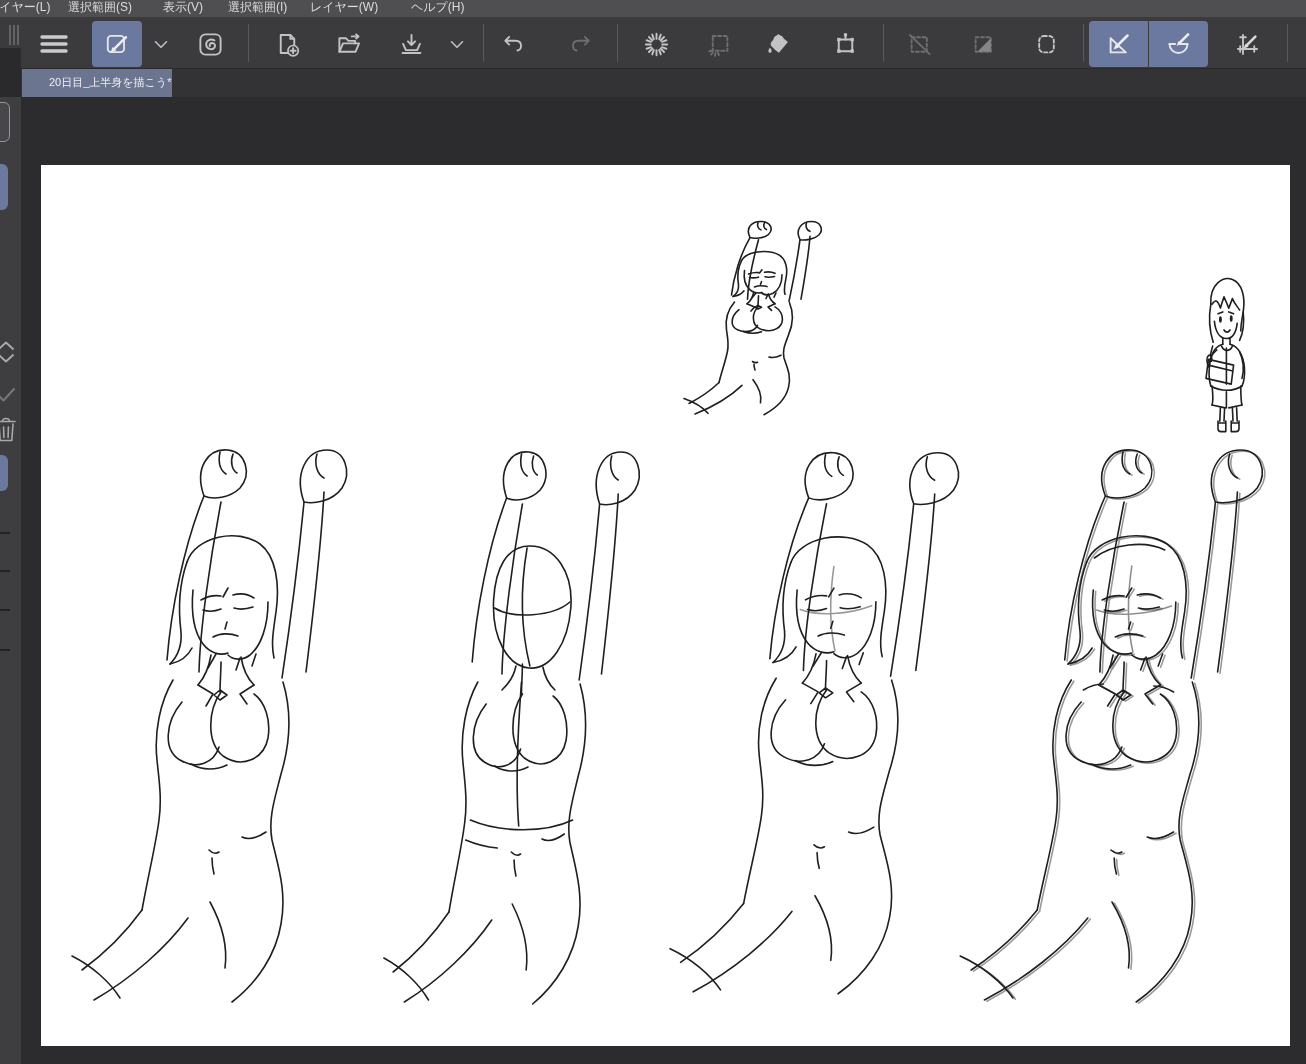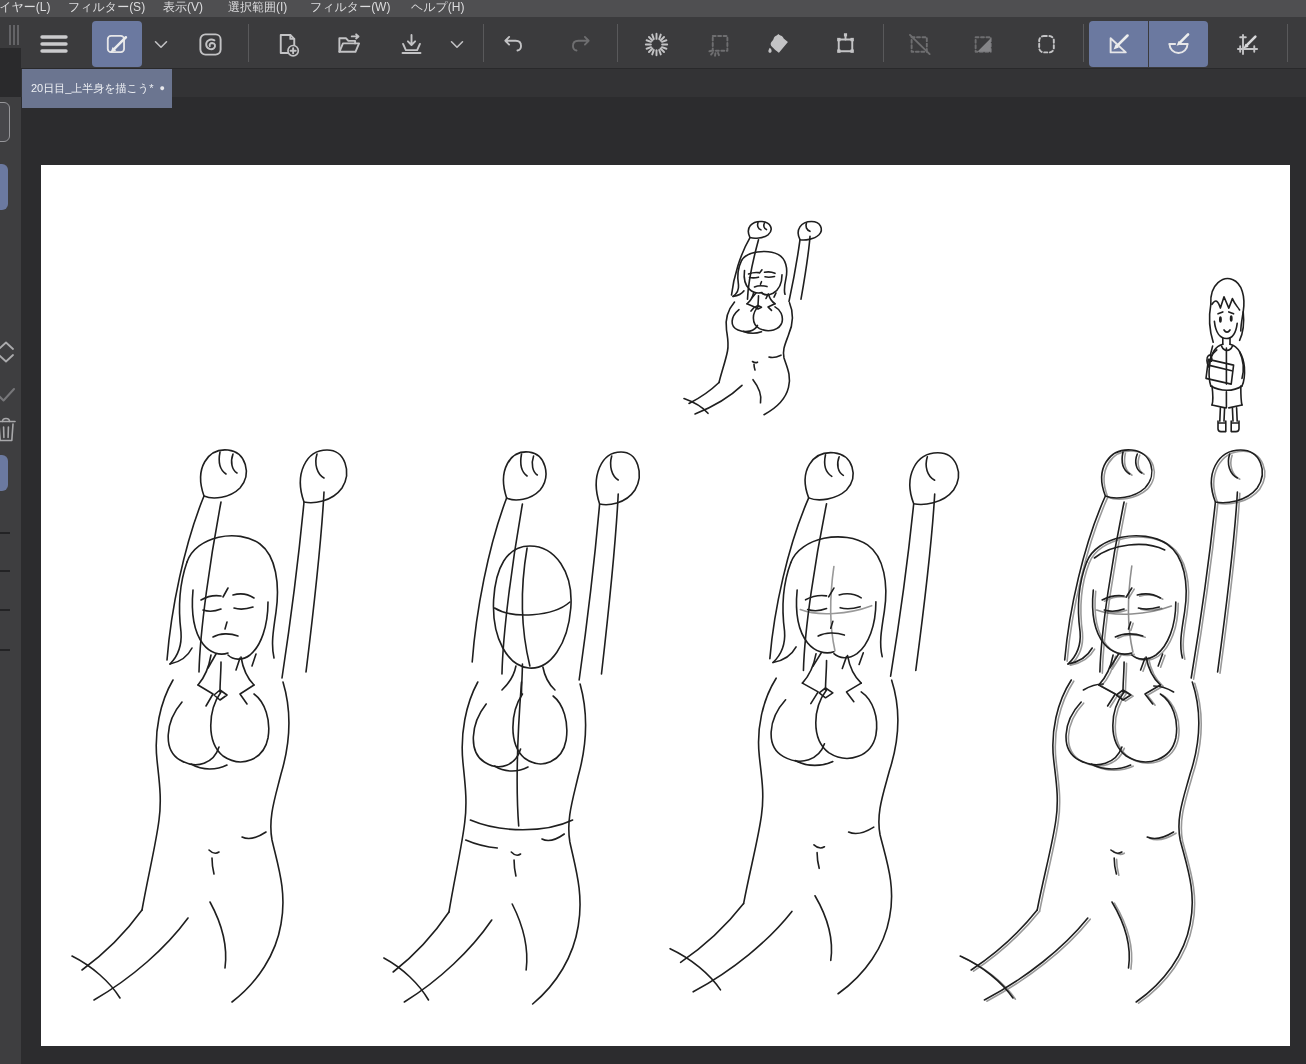--- a/index.html
+++ b/index.html
@@ -13,46 +13,46 @@
   .menubar .mi{position:absolute;top:-1px;height:17px;line-height:17px;font-size:12px;color:#dcdcde;white-space:nowrap;cursor:default;}
   
   .toolbar{position:absolute;left:0;top:17px;width:1306px;height:51px;background:#3b3b3d;border-bottom:1px solid #29292b;z-index:20;}
   .tb-sep{position:absolute;top:7px;width:1px;height:38px;background:#59595b;}
   .btn{position:absolute;top:5px;height:44px;border-radius:5px;display:flex;align-items:center;justify-content:center;}
   .btn.active{background:#6b79a0;top:4px;height:46px;border-radius:4px;}
   .btn svg{display:block;}
   .grip{position:absolute;left:6px;top:6px;}
   
   .tabbar{position:absolute;left:21px;top:68px;width:1285px;height:29px;background:#333335;z-index:15;}
-  .doc-tab{position:absolute;left:1px;top:0;width:150px;height:40px;background:#6b7590;color:#eef0f4;
-    font-size:11px;display:flex;align-items:center;justify-content:space-between;padding:0 9px;box-sizing:border-box;white-space:nowrap;overflow:hidden;}
+  .doc-tab{position:absolute;left:1px;top:0;width:150px;height:29px;background:#6b7590;color:#eef0f4;
+    font-size:11px;display:flex;align-items:center;justify-content:space-between;padding:0 27px;box-sizing:border-box;white-space:nowrap;overflow:hidden;}
   .doc-tab .dot{font-size:9px;color:#e8e8ec;margin-left:6px;}
   
   .rail{position:absolute;left:0;top:97px;width:21px;height:967px;background:#3e3e40;z-index:18;overflow:hidden;}
   .rail-dark{position:absolute;left:0;top:48px;width:21px;height:49px;background:#2a2a2c;z-index:25;}
   .rail .pbtn{position:absolute;border-radius:6px;}
   .rail .tick{position:absolute;left:0;width:10px;height:2px;background:#232325;}
   .rail svg{position:absolute;}
   
   .canvas{position:absolute;left:41px;top:165px;width:1249px;height:881px;background:#ffffff;z-index:5;}
   .art path,.art ellipse{fill:none;stroke:#1f1f1f;stroke-width:1.6;vector-effect:non-scaling-stroke;stroke-linecap:round;stroke-linejoin:round;}
   .art .fill{fill:#1f1f1f;stroke:none;}
   .icon-stroke{fill:none;stroke:#c3c3c5;stroke-width:1.7;stroke-linecap:round;stroke-linejoin:round;}
   .icon-dim{stroke:#6e6e70;}
   .icon-bright{stroke:#e6e6e8;}
 </style>
 </head>
 <body>
 
 <div class="menubar">
   <span class="mi" style="left:-13px">レイヤー(L)</span>
-  <span class="mi" style="left:68px">フィルター(S)</span>
+  <span class="mi" style="left:68px">選択範囲(S)</span>
   <span class="mi" style="left:163px">表示(V)</span>
   <span class="mi" style="left:228px">選択範囲(I)</span>
-  <span class="mi" style="left:310px">フィルター(W)</span>
+  <span class="mi" style="left:310px">レイヤー(W)</span>
   <span class="mi" style="left:411px">ヘルプ(H)</span>
 </div>
 
 <div class="toolbar">
   <svg class="grip" width="14" height="24" viewBox="0 0 14 24">
     <g stroke="#6f6f72" stroke-width="1.6">
         <line x1="4" y1="2" x2="4" y2="22"></line>
         <line x1="8" y1="2" x2="8" y2="22"></line>
         <line x1="12" y1="2" x2="12" y2="22"></line>
       </g>

